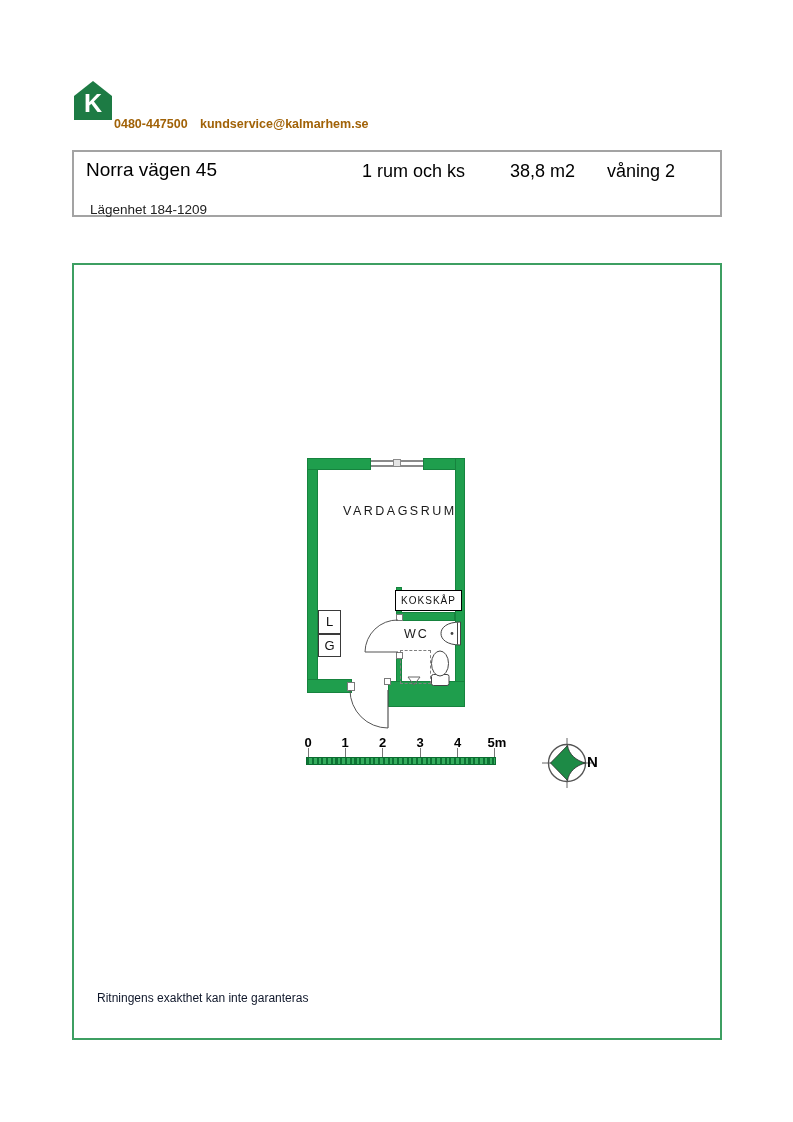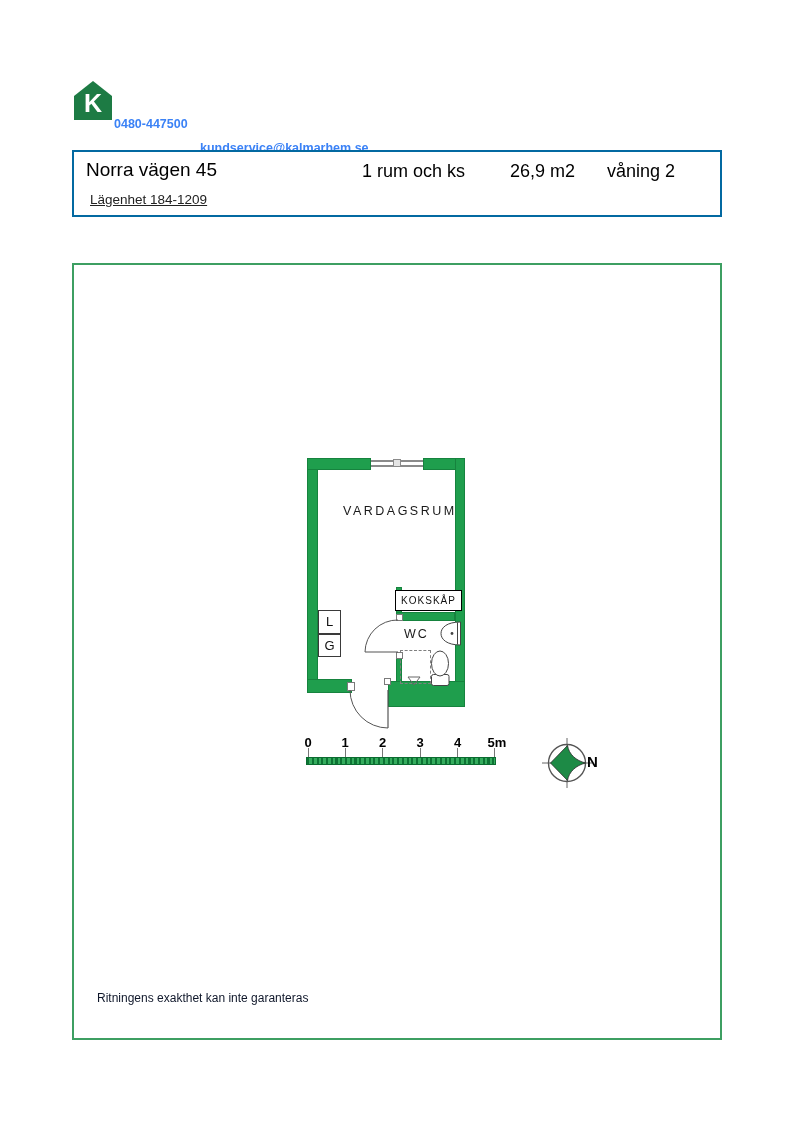--- a/index.html
+++ b/index.html
@@ -2,24 +2,24 @@
 <html><head>
 <meta charset="utf-8">
 <style>
   * { margin:0; padding:0; box-sizing:border-box; }
   body { background:#fff; font-family:"Liberation Sans", sans-serif; }
   .page { position:relative; width:793px; height:1122px; background:#fff; overflow:hidden; }
   .abs { position:absolute; }
 
   
   .brand-name { font-family:"Liberation Serif", serif; font-size:31px; color:#1d3568; letter-spacing:.5px; }
-  .brand-contact { font-size:12.5px; font-weight:bold; color:#3b82f6; }
+  .brand-contact { font-size:12.5px; font-weight:bold; color:#a16207; }
 
   
-  .hbox { border:2px solid #0369a1; background:#fff; }
+  .hbox { border:2px solid #a3a3a3; background:#fff; }
   .addr { font-size:19px; color:#000; }
   .hitem { font-size:18px; color:#000; }
   .apt { font-size:13.5px; color:#222; }
 
   
   .frame { border:2px solid #3d9f62; background:#fff; }
 
   
   .wall { background:#1f9e4d; box-shadow:inset 0 0 0 1px rgba(5,80,35,.35); }
   .labelbox { background:#fff; border:1px solid #000; text-align:center; z-index:4; }
@@ -44,28 +44,28 @@
 </head>
 <body>
 
 <div class="page">
 
   <svg class="abs" style="left:74px; top:80px;" width="38" height="40" viewBox="0 0 38 40">
     <polygon points="19,1 38,16 38,40 0,40 0,16" fill="#1d7b44"></polygon>
     <text x="19" y="32" text-anchor="middle" font-family="Liberation Sans, sans-serif" font-size="25" font-weight="bold" fill="#ffffff">K</text>
   </svg>
   <div class="abs brand-contact" style="left:114px; top:117px;">0480-447500</div>
-  <div class="abs brand-contact" style="left:200px; top:117px;margin-top:24px;">kundservice@kalmarhem.se</div>
+  <div class="abs brand-contact" style="left:200px; top:117px;">kundservice@kalmarhem.se</div>
 
   <div class="abs hbox" style="left:72px; top:150px; width:650px; height:67px;">
     <div class="abs addr" style="left:12px; top:7px;">Norra vägen 45</div>
     <div class="abs hitem" style="left:288px; top:9px;">1 rum och ks</div>
-    <div class="abs hitem" style="left:436px; top:9px;">26,9 m2</div>
+    <div class="abs hitem" style="left:436px; top:9px;">38,8 m2</div>
     <div class="abs hitem" style="left:533px; top:9px;">våning 2</div>
-    <div class="abs apt" style="left:16px; top:40px;text-decoration:underline;">Lägenhet 184-1209</div>
+    <div class="abs apt" style="left:16px; top:50px;">Lägenhet 184-1209</div>
   </div>
 
   <div class="abs frame" style="left:72px; top:263px; width:650px; height:777px;"></div>
 
   <div class="abs wall" style="left:307px; top:458px; width:11px; height:235px;"></div>
   <div class="abs wall" style="left:307px; top:458px; width:64px; height:12px;"></div>
   <div class="abs wall" style="left:423px; top:458px; width:42px; height:12px;"></div>
   <div class="abs wall" style="left:455px; top:458px; width:10px; height:249px;"></div>
   <div class="abs wall" style="left:307px; top:679px; width:45px; height:14px;"></div>
   <div class="abs wall" style="left:388px; top:681px; width:77px; height:26px;"></div>

